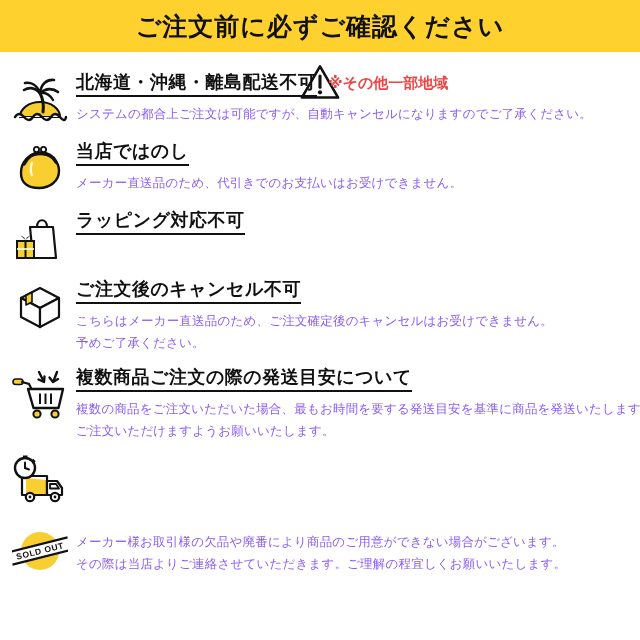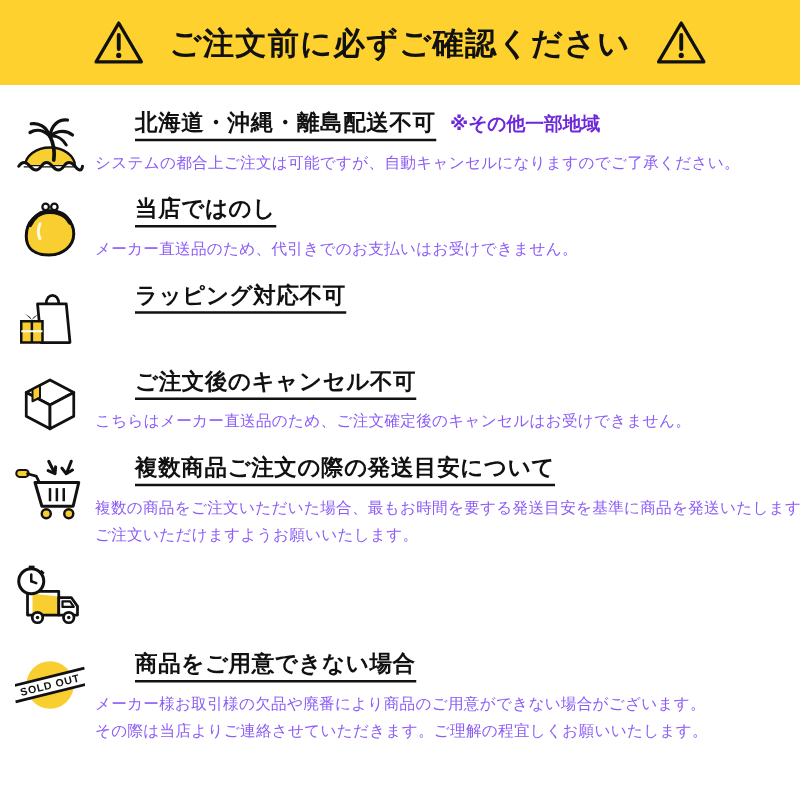--- a/index.html
+++ b/index.html
@@ -2,38 +2,38 @@
 <html><head>
 <meta charset="utf-8">
 <style>
   html,body{margin:0;padding:0;}
   body{
     width:640px;height:640px;background:#ffffff;overflow:hidden;
     font-family:"Liberation Sans","DejaVu Sans",sans-serif;
     -webkit-font-smoothing:antialiased;
   }
   .banner{
-    height:68px;background:#FFD12E;
-    display:flex;align-items:center;justify-content:center;gap:20px;
+    height:52px;background:#FFD12E;
+    display:flex;align-items:center;justify-content:center;gap:20px;flex-direction:column;
   }
   .banner-title{
     font-size:25px;font-weight:bold;color:#111;margin:0;letter-spacing:1px;
   }
   .warn{width:42px;height:38px;display:block;}
   .content{padding:20px 0 0 12px;}
   .section{display:flex;align-items:flex-start;margin-bottom:13px;}
   .icon-wrap{flex:0 0 56px;width:56px;height:56px;margin-right:8px;}
   .icon-wrap svg{width:56px;height:56px;display:block;}
   .texts{padding-top:1px;min-width:0;}
   .heading-row{line-height:1.1;}
   .heading{
     display:inline-block;font-size:18px;font-weight:bold;color:#111;
-    border-bottom:2.5px solid #111;padding-bottom:2px;letter-spacing:.5px;margin-left:32px;
-  }
-  .note{font-size:15px;font-weight:bold;color:#6d28d9;margin-left:7px;}
+    border-bottom:2.5px solid #111;padding-bottom:2px;letter-spacing:.5px;
+  }
+  .note{font-size:15px;font-weight:bold;color:#ef4444;margin-left:7px;}
   .note:empty{display:none;}
   .body{margin-top:6px;font-size:12.5px;color:#8b5cf6;line-height:22px;letter-spacing:.2px;}
   .line{white-space:nowrap;}
   .line:empty{display:none;}
   .stamp-text{font:bold 8.5px "Liberation Sans",sans-serif;letter-spacing:.6px;fill:#111;}
 </style>
 </head>
 <body>
 
 <div class="banner">
@@ -130,20 +130,21 @@
         <path d="M14 16.5 L20 13.3 L20 23 L14 26 Z" fill="#F9CE30" stroke="#111" stroke-width="1.6" stroke-linejoin="round"></path>
       </svg>
     </div>
     <div class="texts">
       <div class="heading-row">
         <span class="heading">ご注文後のキャンセル不可</span>
         
       </div>
       <div class="body">
         <div class="line">こちらはメーカー直送品のため、ご注文確定後のキャンセルはお受けできません。</div>
+        <div class="line">予めご了承ください。</div>
       </div>
     </div>
   </div>
 
   <div class="section">
     <div class="icon-wrap">
       <svg viewBox="0 0 56 56">
         <rect x="1" y="12" width="10" height="5.5" rx="2.7" fill="#F9CE30" stroke="#111" stroke-width="1.6"></rect>
         <path d="M10 15 L17 17 L20 23" fill="none" stroke="#111" stroke-width="2.2" stroke-linecap="round"></path>
         <path d="M16 22 H51 L46.5 41 H21.5 Z" fill="#fff" stroke="#111" stroke-width="2.4" stroke-linejoin="round"></path>
@@ -198,24 +199,20 @@
         <circle cx="28" cy="27" r="19" fill="#F9CE30"></circle>
         <g transform="rotate(-14 28 27)">
           <rect x="-2" y="20.5" width="60" height="13" fill="#fff"></rect>
           <line x1="-2" y1="20.5" x2="58" y2="20.5" stroke="#111" stroke-width="2.2"></line>
           <line x1="-2" y1="33.5" x2="58" y2="33.5" stroke="#111" stroke-width="2.2"></line>
           <text x="28" y="30" text-anchor="middle" class="stamp-text">SOLD OUT</text>
         </g>
       </svg>
     </div>
     <div class="texts">
-      <div class="heading-row">
-        <span class="heading">商品をご用意できない場合</span>
-        
-      </div>
       <div class="body">
         <div class="line">メーカー様お取引様の欠品や廃番により商品のご用意ができない場合がございます。</div>
         <div class="line">その際は当店よりご連絡させていただきます。ご理解の程宜しくお願いいたします。</div>
       </div>
     </div>
   </div>
 
 </div>
 
 </body></html>

